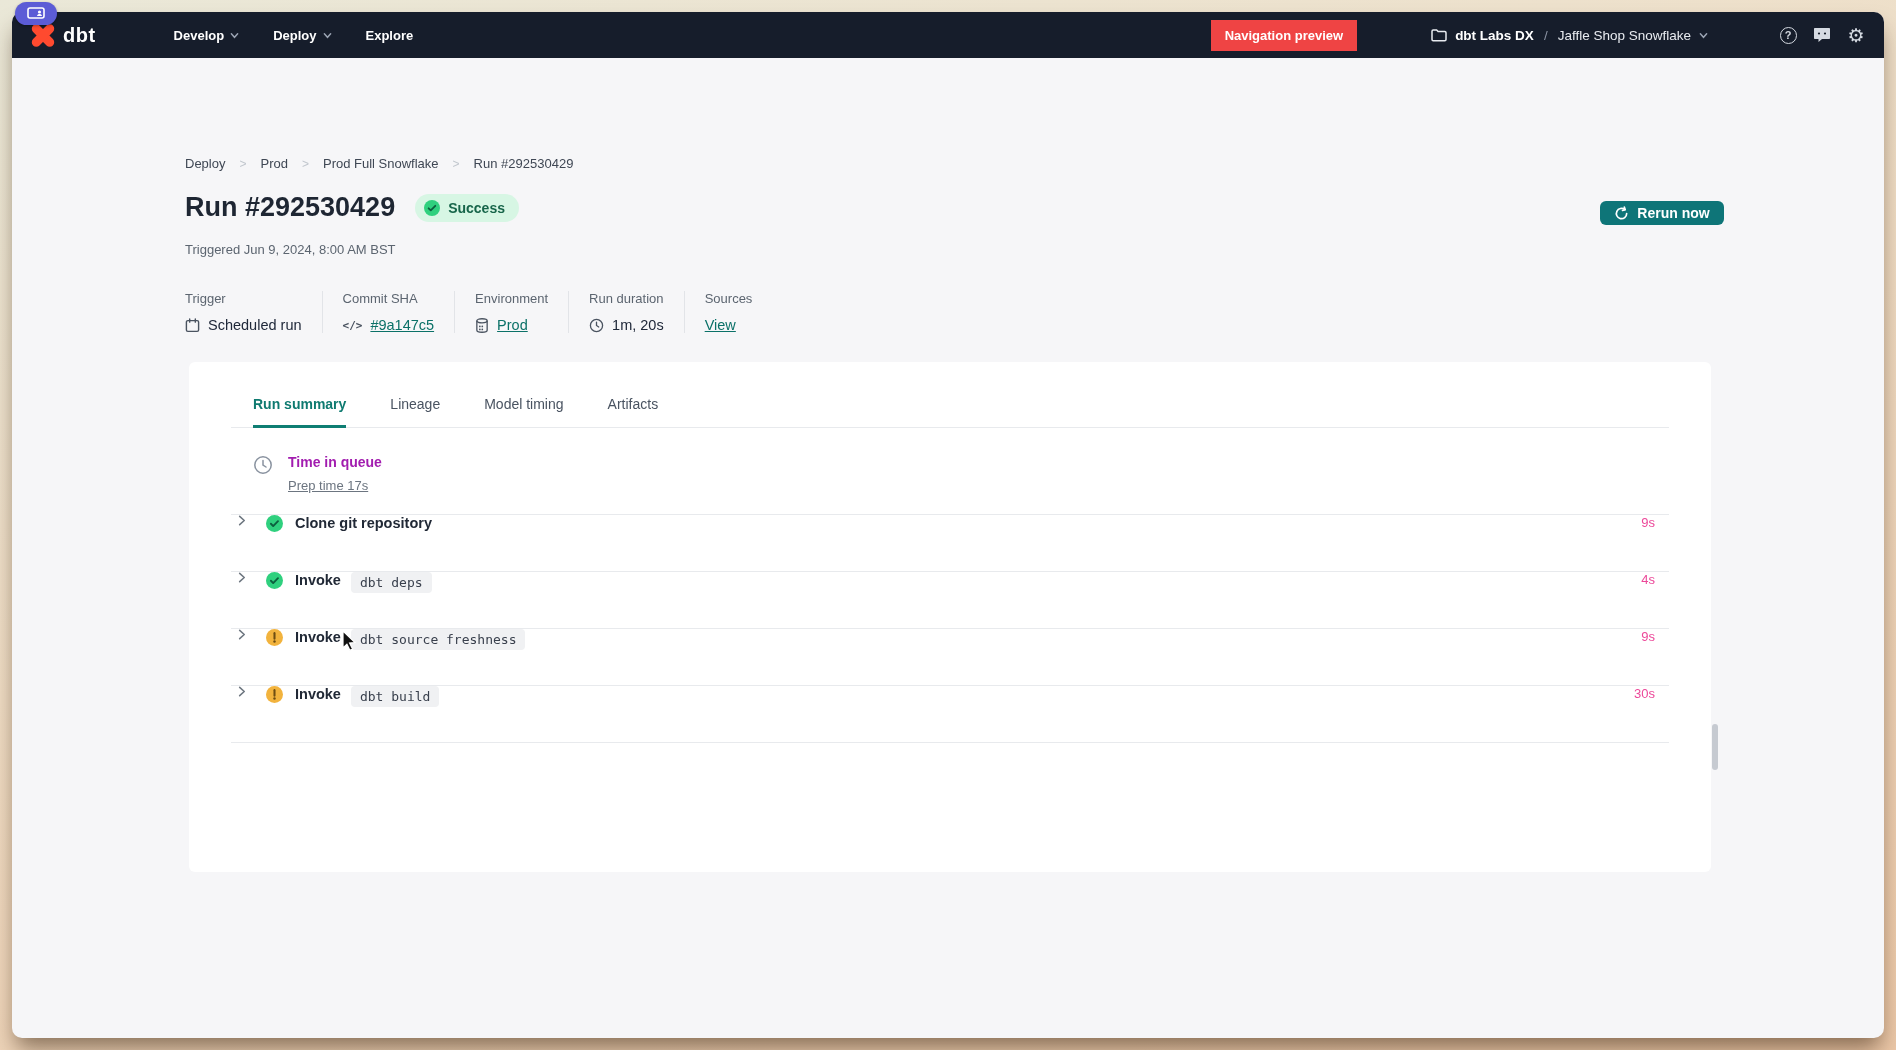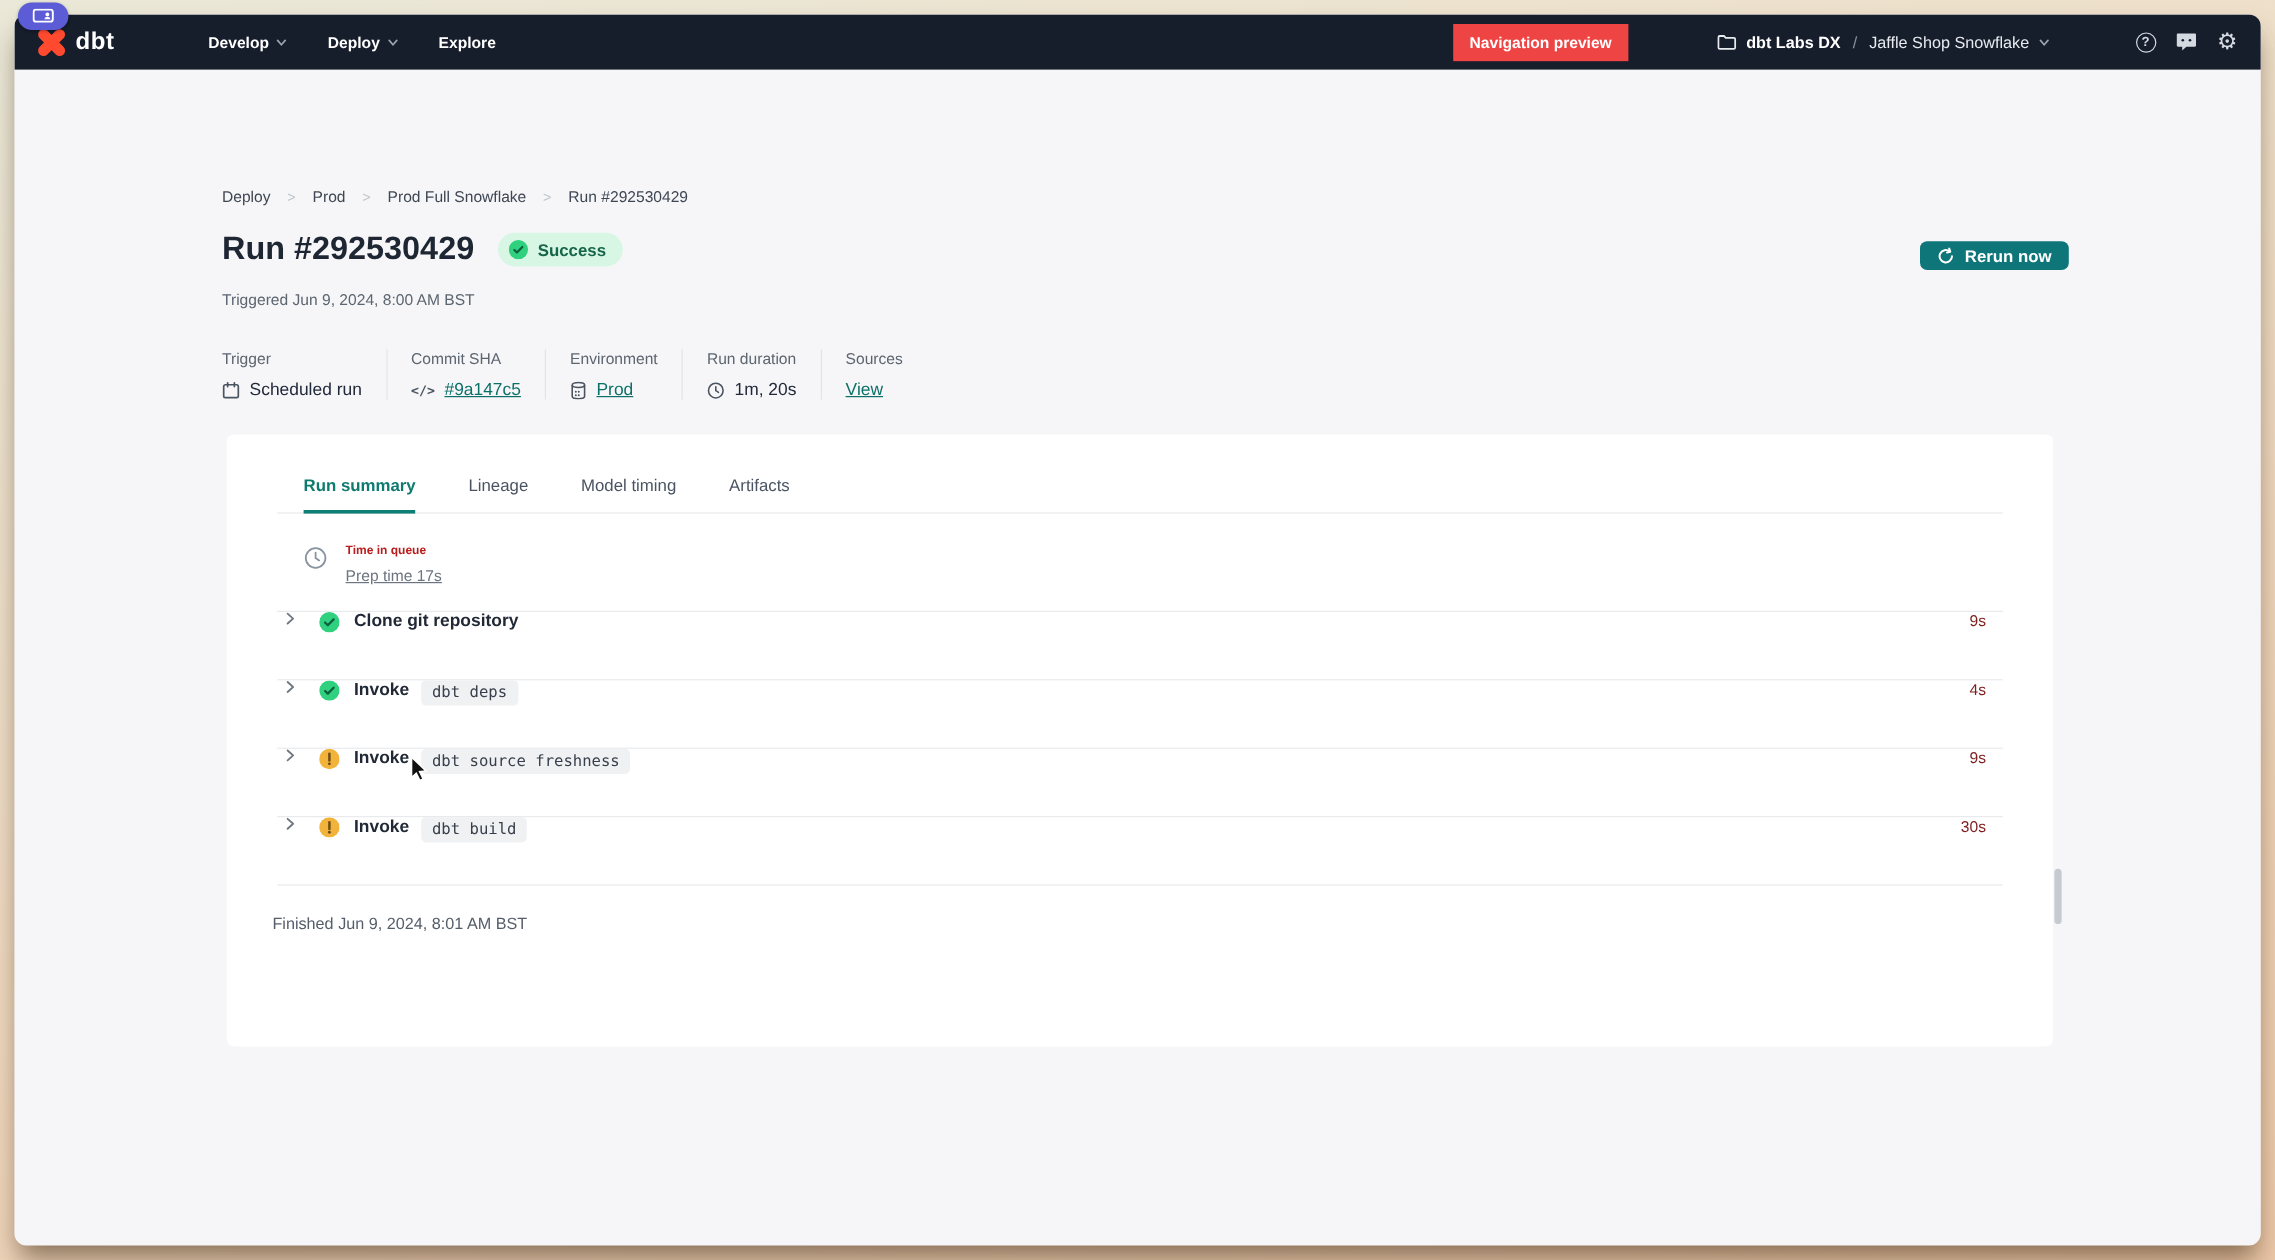--- a/index.html
+++ b/index.html
@@ -73,31 +73,31 @@
   
   .card {
     position:absolute; left:177px; top:304px; width:1522px; height:510px;
     background:#ffffff; border-radius:6px;
   }
   .tabs { display:flex; gap:44px; margin:26px 42px 0 42px; border-bottom:1px solid #e8eaed; padding-left:22px; }
   .tab { font-size:14px; color:#495361; padding:8px 0 13px; cursor:pointer; }
   .tab.active { color:#0e7a70; font-weight:700; border-bottom:3px solid #0f7e73; margin-bottom:-1px; }
   .rows { margin:0 42px; }
   .queue-row { display:flex; align-items:flex-start; gap:15px; padding:26px 0 20px 22px; border-bottom:1px solid #e8eaed; }
-  .queue-title { font-size:10px; font-weight:700; color:#b91c1c; margin-bottom:6px; }
+  .queue-title { font-size:14px; font-weight:700; color:#a21caf; margin-bottom:6px; }
   .queue-link { font-size:13px; color:#6c7580; text-decoration:underline; cursor:pointer; }
   .step-row { display:flex; align-items:flex-start; height:57px; border-bottom:1px solid #e8eaed; cursor:pointer; }
   .row-chevron { width:22px; display:flex; justify-content:flex-start; margin-left:5px; color:#6e7781; }
   .status-dot { margin:0 12px 0 8px; display:flex; }
   .step-label { font-size:14.5px; font-weight:700; color:#212936; }
   .code-chip {
     font-family:"DejaVu Sans Mono", monospace; font-size:13px; color:#39404d;
     background:#f0f1f3; border-radius:4px; padding:3px 9px; margin-left:10px;
   }
-  .step-duration { margin-left:auto; margin-right:14px; font-size:13px; color:#7f1d1d; }
+  .step-duration { margin-left:auto; margin-right:14px; font-size:13px; color:#ec4899; }
   .finished { margin:24px 0 0 38px; font-size:13.5px; color:#555e6b; }
   
   .screen-pill {
     position:absolute; left:15px; top:2px; width:42px; height:23px; background:#5c5cd6;
     border-radius:12px; display:flex; align-items:center; justify-content:center; z-index:5;
     box-shadow:0 1px 3px rgba(0,0,0,.3);
   }
   .scrollbar-thumb { position:absolute; left:1700px; top:666px; width:6px; height:46px; background:#c6cad1; border-radius:3px; }
   .cursor { position:absolute; left:341px; top:630px; z-index:6; pointer-events:none; }
 </style>
@@ -339,21 +339,20 @@
                 <circle cx="9" cy="13.3" r="1.3" fill="#6e4d12"></circle>
               </svg>
           </span>
           <span class="step-label">Invoke</span>
           <span class="code-chip">dbt build</span>
           <span class="step-duration">30s</span>
         </div>
 
       </div>
 
-      <div class="finished">Finished Jun 9, 2024, 8:01 AM BST</div>
     </div>
 
     <div class="scrollbar-thumb"></div>
   </div>
 </div>
 
 <svg class="cursor" width="18" height="22" viewBox="0 0 18 22">
   <path d="M2 1l12 11.5-5.4.6 3 6-2.7 1.2-3-6L2 18z" fill="#111111" stroke="#ffffff" stroke-width="1.2"></path>
 </svg>
 

